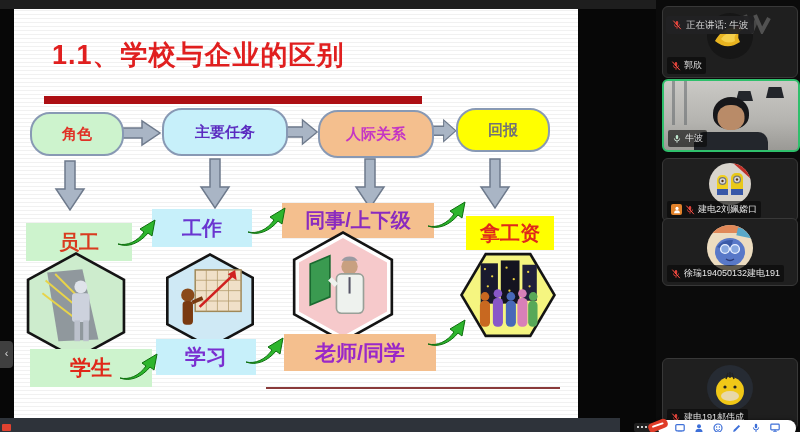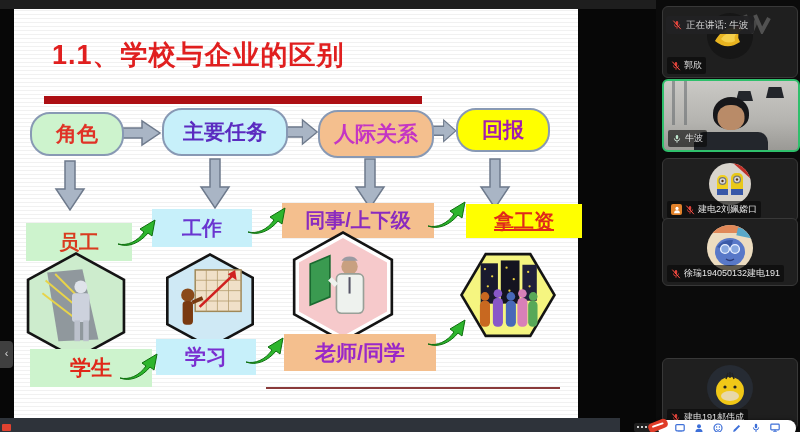--- a/index.html
+++ b/index.html
@@ -13,30 +13,30 @@
   .bottom-bar{position:absolute;left:0;top:418px;width:620px;height:14px;background:#2e333a;}
   .taskbar-red{position:absolute;left:2px;top:424px;width:9px;height:7px;background:#e04230;border-radius:1px;}
   .collapse-tab{position:absolute;left:0;top:341px;width:13px;height:27px;background:#3f3f3f;
     border-radius:0 4px 4px 0;color:#d8d8d8;font-size:11px;line-height:25px;text-align:center;cursor:pointer;}
   
   .slide{position:absolute;left:14px;top:9px;width:564px;height:409px;
     background:repeating-linear-gradient(0deg,#ffffff 0 3px,#f1f1f1 3px 4px);}
   .slide-title{position:absolute;left:38px;top:28px;font-size:27px;font-weight:700;color:#e01f1f;letter-spacing:1px;}
   .title-rule{position:absolute;left:30px;top:87px;width:378px;height:8px;background:#ad0f14;}
   .box{position:absolute;display:flex;align-items:center;justify-content:center;font-weight:700;}
-  .r1{border:2px solid #8899b4;border-radius:20px;font-size:21px;}
+  .r1{border:2px solid #8899b4;border-radius:20px;font-size:15px;}
   .b-role{left:16px;top:103px;width:90px;height:40px;background:#cdf3cd;color:#e03226;}
   .b-task{left:148px;top:99px;width:122px;height:44px;background:#c7f0fa;color:#5b2bc0;}
   .b-rel {left:304px;top:101px;width:112px;height:44px;background:#f4bf8e;color:#c435c4;}
-  .b-ret {left:442px;top:99px;width:90px;height:40px;background:#ffff00;color:#a21caf;}
+  .b-ret {left:442px;top:99px;width:90px;height:40px;background:#ffff00;color:#737373;}
   .r2{font-size:20px;}
   .b-emp {left:12px;top:214px;width:106px;height:38px;background:#cdf3cd;color:#d93a1f;}
   .b-work{left:138px;top:200px;width:100px;height:38px;background:#c7f0fa;color:#6a35d0;}
   .b-coll{left:268px;top:194px;width:152px;height:35px;background:#f4bf8e;color:#8a2bbf;}
-  .b-pay {left:452px;top:195px;width:116px;height:34px;background:#ffff00;color:#e0291a;text-decoration:underline;}
+  .b-pay {left:452px;top:207px;width:88px;height:34px;background:#ffff00;color:#e0291a;}
   .r3{font-size:21px;}
   .b-stu {left:16px;top:340px;width:122px;height:38px;background:#cdf3cd;color:#e02819;text-align:right;}
   .b-learn{left:142px;top:330px;width:100px;height:36px;background:#c7f0fa;color:#7a2fd0;}
   .b-tea {left:270px;top:325px;width:152px;height:37px;background:#f4bf8e;color:#9a28c8;}
   .b-fee {left:448px;top:328px;width:100px;height:35px;background:#ffff00;color:#e832c8;}
   .arrow-layer{position:absolute;left:0;top:0;width:564px;height:409px;pointer-events:none;}
   
   .hex{position:absolute;}
   .hexP,.hexP div{clip-path:polygon(50% 0%,94% 25%,94% 75%,50% 100%,6% 75%,6% 25%);}
   .hexS,.hexS div{clip-path:polygon(0% 50%,26% 4%,74% 4%,100% 50%,74% 96%,26% 96%);}

